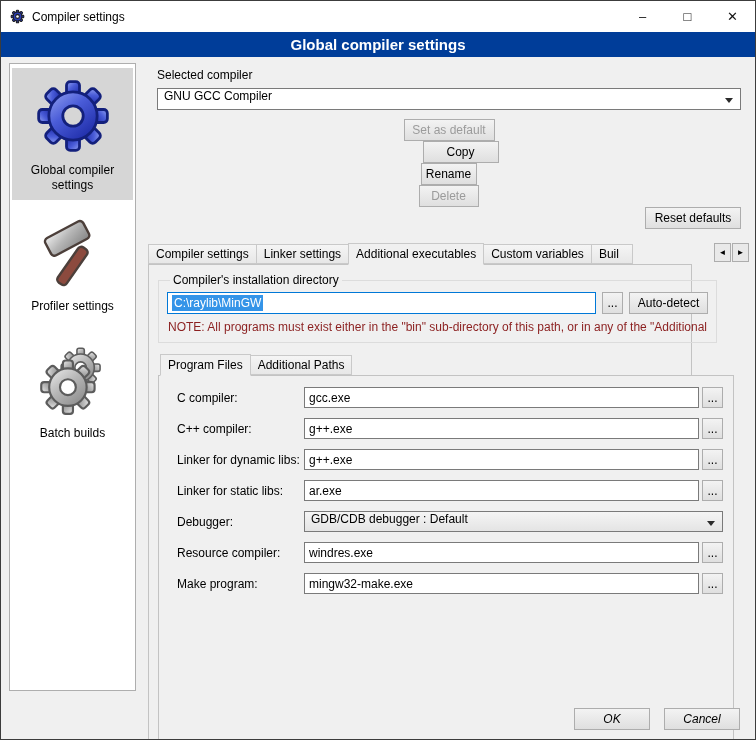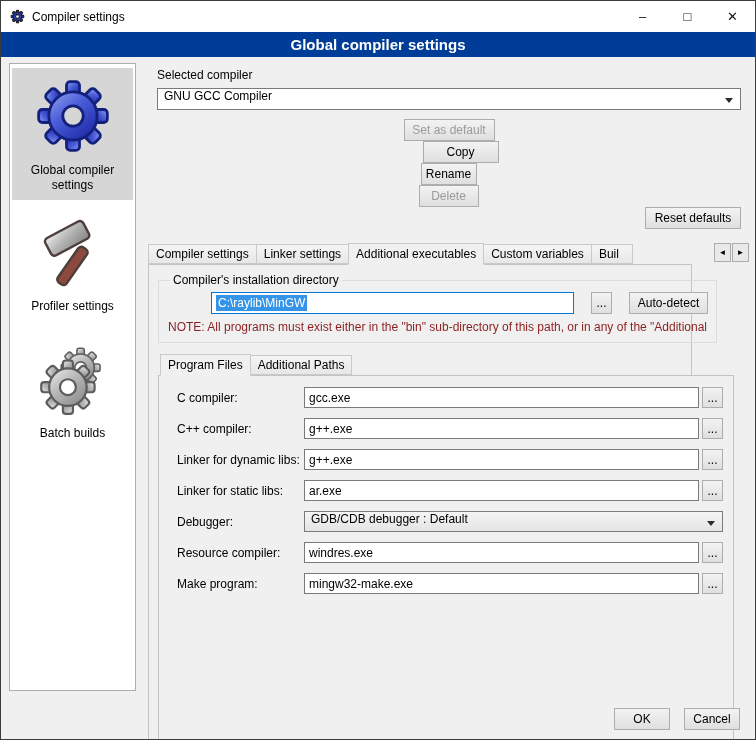--- a/index.html
+++ b/index.html
@@ -44,37 +44,37 @@
   .tab { height:20px; padding:0 7px; font-size:12px; display:flex; align-items:center; background:linear-gradient(#f5f5f5,#e7e7e7); border:1px solid #c9c9c9; margin-right:-1px; position:relative; z-index:1; white-space:nowrap; cursor:default; }
   .tab.active { height:22px; background:#f0f0f0; border-bottom:1px solid #f0f0f0; z-index:3; margin-bottom:-1px; }
   .tab.clipped { width:42px; overflow:hidden; }
   .tab-scrolls { position:absolute; right:0; bottom:2px; display:flex; z-index:4; }
   .tab-scroll { width:17px; height:19px; font-size:8px; display:flex; align-items:center; justify-content:center; border:1px solid #adadad; background:#e9e9e9; margin-left:1px; cursor:default; }
 
   .panel { margin-left:2px; width:544px; height:527px; border:1px solid #c3c3c3; background:#f0f0f0; padding:7px 9px; position:relative; z-index:0; }
 
   fieldset.group { border:1px solid #dcdcdc; padding:3px 8px 7px; margin-top:1px; }
   legend { font-size:12px; padding:0 3px; margin-left:3px; color:#000; }
-  .dir-row { display:flex; gap:17px; align-items:center; margin-top:2px;margin-left:44px; }
+  .dir-row { display:flex; gap:6px; align-items:center; margin-top:2px; }
   .textbox { height:22px; border:1px solid #7a7a7a; background:#fff; display:flex; align-items:center; padding:0 4px; font-size:12px; overflow:hidden; white-space:nowrap; }
   .dir-input { flex:1; border:1px solid #0078d7; }
   .dir-input .sel { background:#3494e8; color:#fff; padding:1px 2px; }
   .browse-btn { width:21px; }
   .autodetect-btn { width:79px; }
   .note { font-size:12px; color:#8b1f1f; margin:6px 1px 1px; white-space:nowrap; overflow:hidden; }
 
   .subtabstrip { margin-top:10px; }
   .subpanel { width:576px; height:411px; border:1px solid #c3c3c3; background:#f0f0f0; padding:11px 10px 0 18px; display:grid; grid-template-columns:124px 1fr 21px; grid-auto-rows:21px; row-gap:10px; column-gap:3px; align-items:center; align-content:start; position:relative; z-index:0; }
   .field-label { font-size:12px; color:#000; }
   .field-input { height:21px; }
   .combo-field { grid-column:2 / 4; height:21px; background:linear-gradient(#f5f5f5,#e4e4e4); }
   .browse-sm { width:21px; height:21px; }
 
   .footer { position:absolute; right:15px; bottom:9px; display:flex; gap:14px; }
-  .footer .btn { width:56px; }
+  .footer .btn { width:76px;font-style:italic; }
 </style>
 </head>
 <body>
 
 <svg width="0" height="0" style="position:absolute" aria-hidden="true">
   <defs>
     <g id="gear-shape">
       <rect x="-7" y="-37" width="14" height="16" rx="4"></rect>
       <rect x="-7" y="-37" width="14" height="16" rx="4" transform="rotate(45)"></rect>
       <rect x="-7" y="-37" width="14" height="16" rx="4" transform="rotate(90)"></rect>

